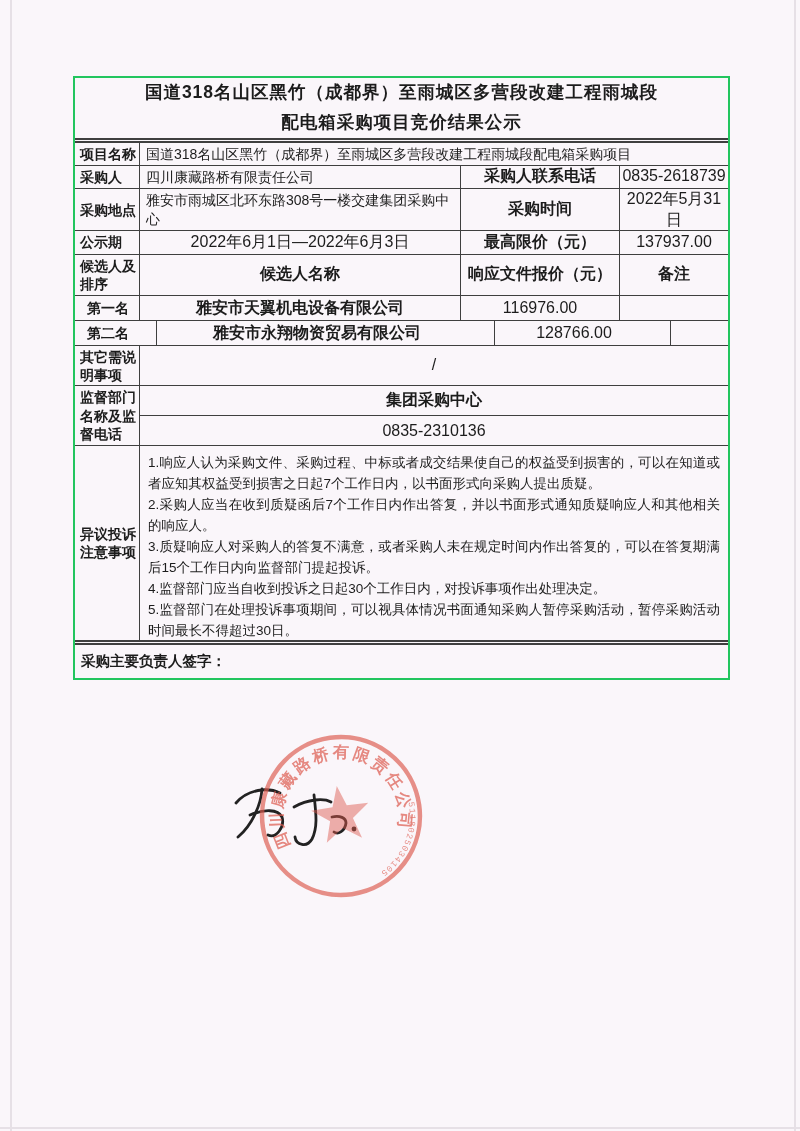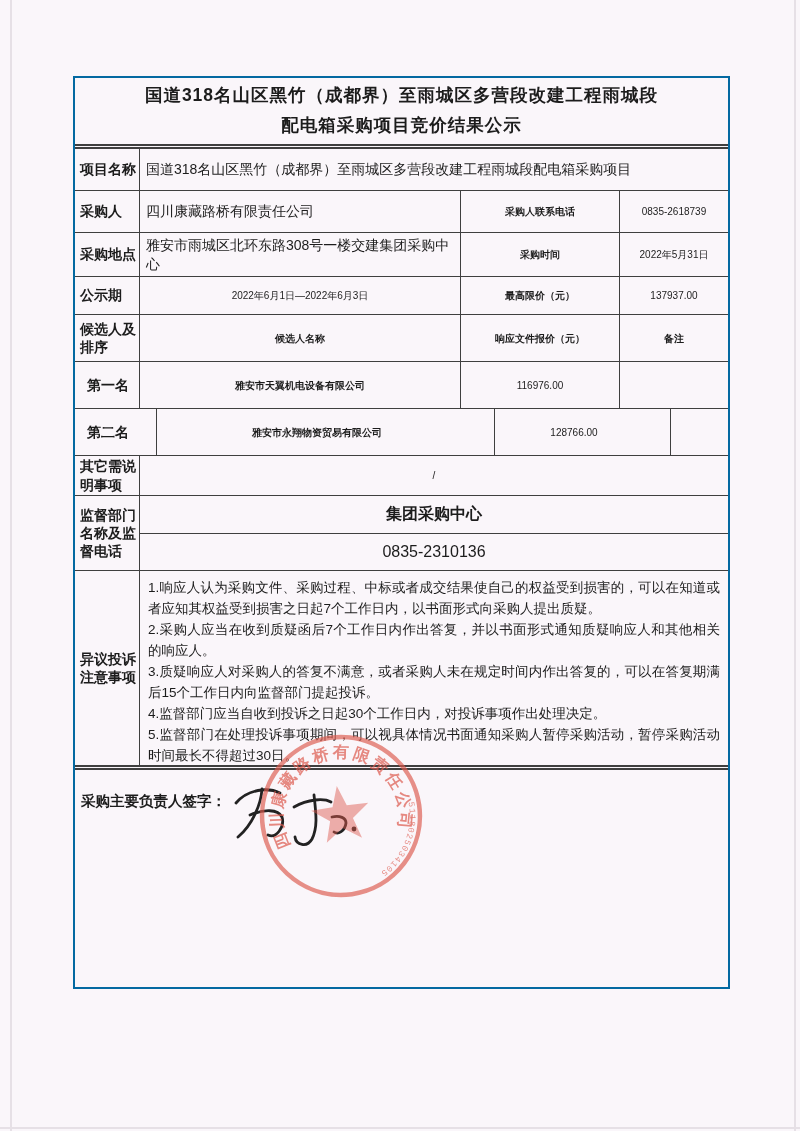--- a/index.html
+++ b/index.html
@@ -9,36 +9,36 @@
     font-family:"Liberation Sans","DejaVu Sans",sans-serif;
     color:#1c1c1c;
   }
   
   .edge{position:absolute;background:#e6e0e6;}
   .edge-left{left:10px;top:0;width:2px;height:1131px;}
   .edge-right{left:794px;top:0;width:2px;height:1131px;}
   .edge-bottom{left:0;top:1127px;width:800px;height:2px;}
 
   .tbl{
-    position:absolute;left:73px;top:76px;width:657px;height:913px;
-    border:2px solid #0369a1;box-sizing:border-box;
+    position:absolute;left:73px;top:76px;width:657px;height:604px;
+    border:2px solid #22c55e;box-sizing:border-box;
     display:flex;flex-direction:column;background:transparent;
   }
   .row{display:flex;flex-direction:row;box-sizing:border-box;border-top:1.5px solid #3f3f3f;}
   .row:first-child{border-top:none;}
   .cell{box-sizing:border-box;display:flex;align-items:center;white-space:pre-line;line-height:1.3;}
   .cell + .cell{border-left:1.5px solid #3f3f3f;}
   .lbl{width:64px;padding:2px 3px 2px 5px;font-weight:bold;font-size:14px;flex:none;}
   .c2{width:321px;flex:none;}
   .c3{width:159px;flex:none;justify-content:center;text-align:center;}
   .c4{flex:1;justify-content:center;text-align:center;}
   .val-left{padding:2px 6px;font-size:14px;}
   .center{justify-content:center;text-align:center;}
   .bold{font-weight:bold;}
-  .fs14{font-size:10px;}
+  .fs14{font-size:16px;}
 
   .title-row{height:66px;}
   .title-cell{flex:1;justify-content:center;text-align:center;
     font-size:17.5px;font-weight:bold;letter-spacing:1px;line-height:1.7;}
   .r-project{height:46px;border-top:5px double #3f3f3f;}
   .r-purchaser{height:42px;}
   .r-location{height:44px;}
   .r-publicity{height:38px;}
   .r-cand{height:47px;}
   .r-rank1{height:47px;}

